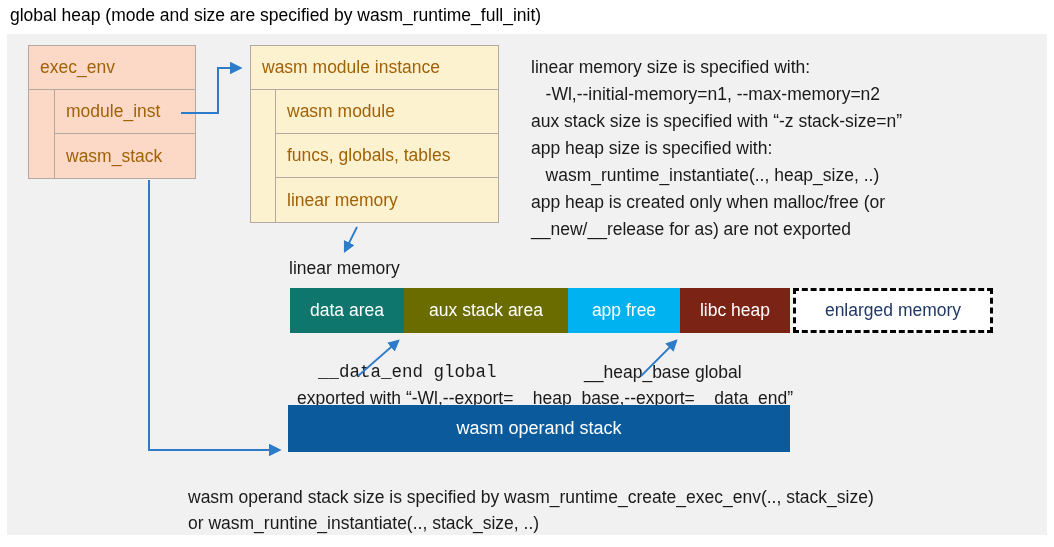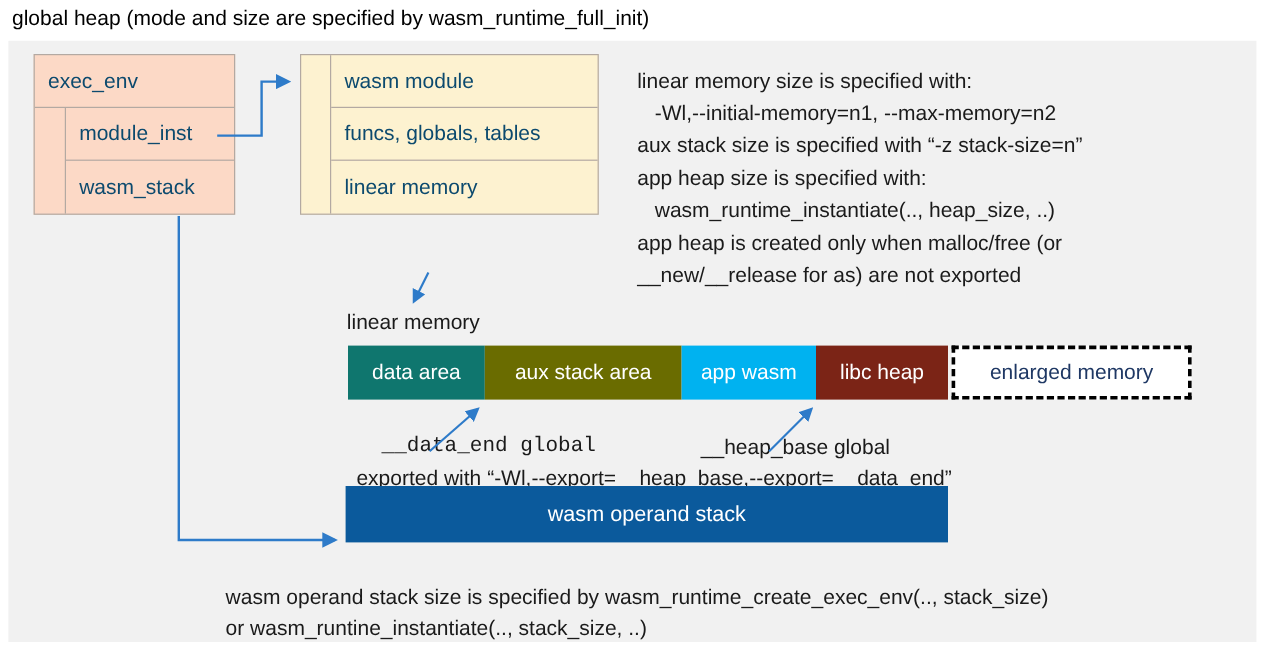--- a/index.html
+++ b/index.html
@@ -2,21 +2,21 @@
 <html><head>
 <meta charset="utf-8">
 <style>
   html,body{margin:0;padding:0;background:#fff;}
   .canvas{position:relative;width:1054px;height:547px;background:#ffffff;
           font-family:"Liberation Sans",sans-serif;color:#111;overflow:hidden;}
   .title{position:absolute;left:10px;top:5px;font-size:17.5px;color:#000;white-space:nowrap;}
   .panel{position:absolute;left:7px;top:34px;width:1040px;height:501px;background:#f1f1f1;}
 
   
-  .box{position:absolute;border:1px solid #b3a9a2;box-sizing:border-box;font-size:17.5px;color:#0c4a6e;}
+  .box{position:absolute;border:1px solid #b3a9a2;box-sizing:border-box;font-size:17.5px;color:#a16207;}
   .box-exec{left:28px;top:45px;width:168px;background:#fcd9c6;}
   .box-minst{left:250px;top:45px;width:249px;background:#fdf2d0;}
   .box-header{height:44px;display:flex;align-items:center;padding-left:11px;
               border-bottom:1px solid #b3a9a2;box-sizing:border-box;white-space:nowrap;}
   .box-rows{margin-left:25px;border-left:1px solid #b3a9a2;}
   .box-minst .box-rows{margin-left:24px;}
   .box-row{height:44px;display:flex;align-items:center;padding-left:11px;
            border-bottom:1px solid #b3a9a2;box-sizing:border-box;white-space:nowrap;}
   .box-rows .box-row:last-child{border-bottom:none;}
 
@@ -57,40 +57,41 @@
 
   <div class="box box-exec">
     <div class="box-header">exec_env</div>
     <div class="box-rows">
       <div class="box-row">module_inst</div>
       <div class="box-row">wasm_stack</div>
     </div>
   </div>
 
   <div class="box box-minst">
+    <div class="box-header">wasm module instance</div>
     <div class="box-rows">
       <div class="box-row">wasm module</div>
       <div class="box-row">funcs, globals, tables</div>
       <div class="box-row">linear memory</div>
     </div>
   </div>
 
   <div class="notes-right">linear memory size is specified with:
    -Wl,--initial-memory=n1, --max-memory=n2
 aux stack size is specified with “-z stack-size=n”
 app heap size is specified with:
    wasm_runtime_instantiate(.., heap_size, ..)
 app heap is created only when malloc/free (or
 __new/__release for as) are not exported</div>
 
   <div class="lm-label">linear memory</div>
   <div class="membar">
     <div class="seg seg-data">data area</div>
     <div class="seg seg-aux">aux stack area</div>
-    <div class="seg seg-app">app wasm</div>
+    <div class="seg seg-app">app free</div>
     <div class="seg seg-libc">libc heap</div>
     <div class="seg seg-enlarged">enlarged memory</div>
   </div>
 
   <div class="ann ann-data-end">__data_end global</div>
   <div class="ann ann-heap-base">__heap_base global</div>
   <div class="ann ann-export">exported with “-Wl,--export=__heap_base,--export=__data_end”</div>
 
   <div class="opstack">wasm operand stack</div>
   <div class="opstack-note">wasm operand stack size is specified by wasm_runtime_create_exec_env(.., stack_size)

